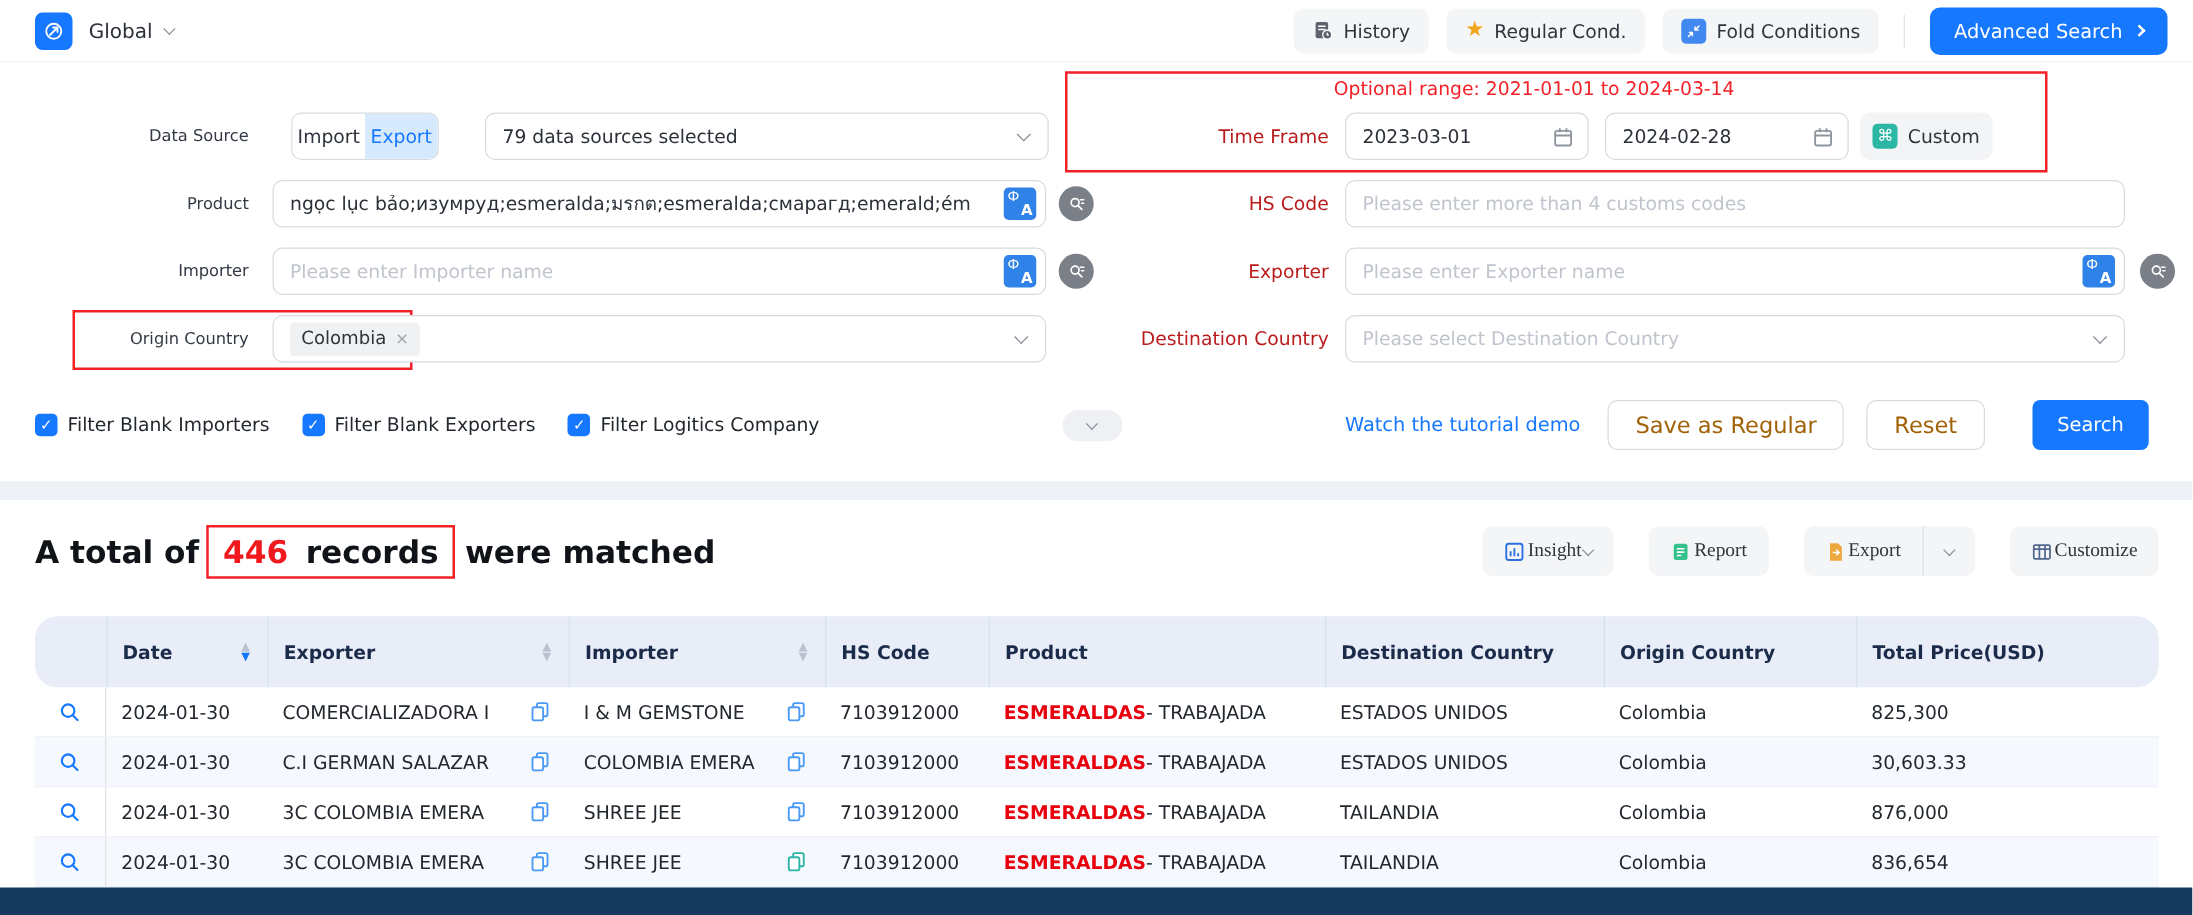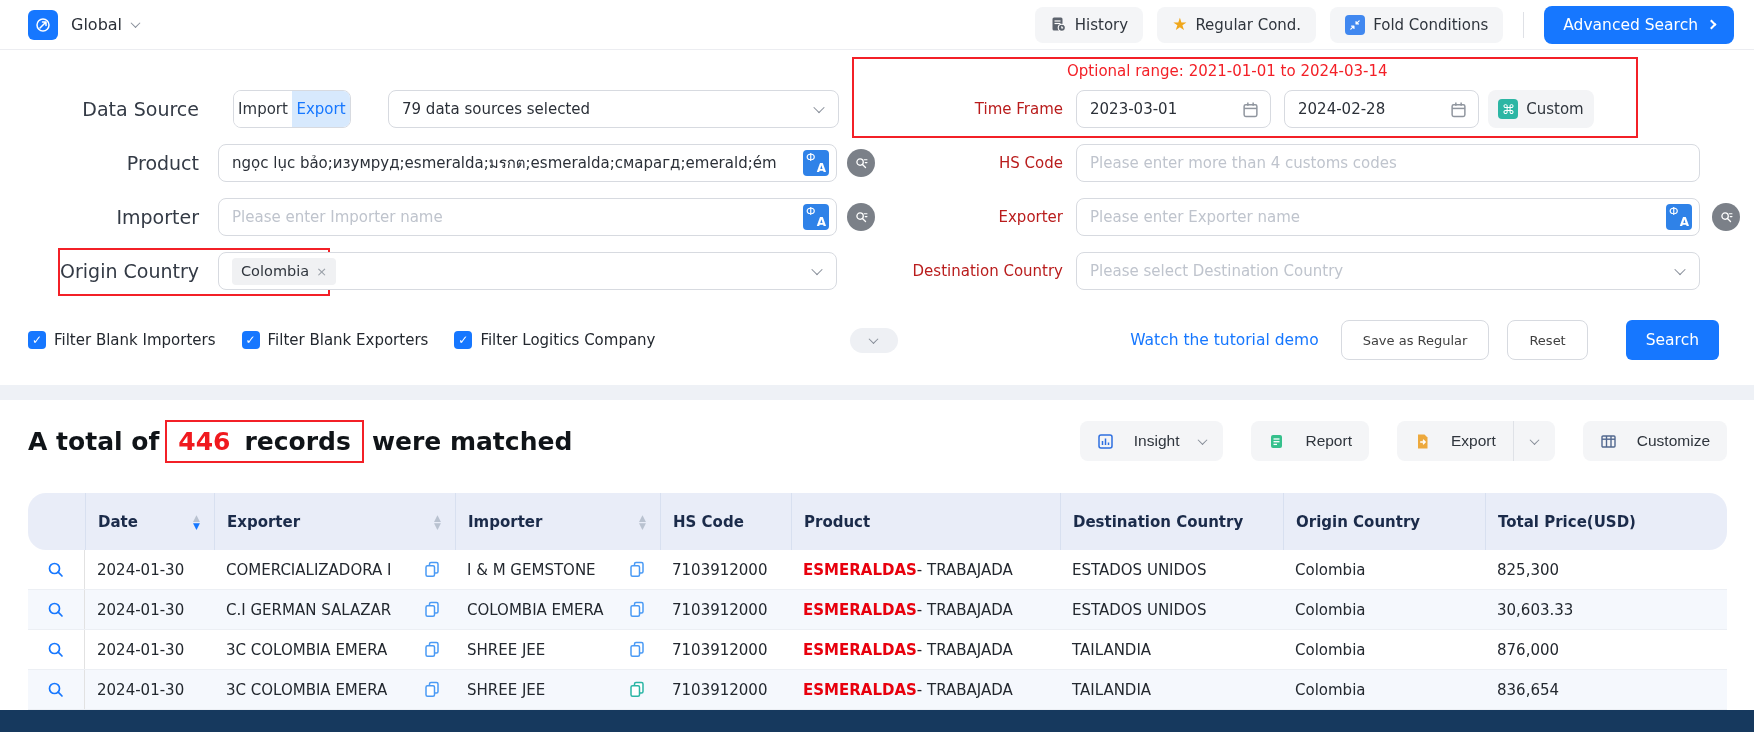--- a/index.html
+++ b/index.html
@@ -32,21 +32,21 @@
     justify-content:center; }
   .sqicon.blue { background:#4188f0; }
   .sqicon.teal { background:#2cb6a4; color:#fff; font-size:13px; }
 
   
   .filter-section { position:relative; padding-top:40px; background:#fff; }
   .filters { display:flex; }
   .fcol-left { width:880px; }
   .fcol-right { flex:1; }
   .frow { display:flex; align-items:center; height:38px; margin-bottom:16px; }
-  .flabel { width:218px; padding-right:19px; text-align:right; font-size:19px; color:#333a45; }
+  .flabel { width:218px; padding-right:19px; text-align:right; font-size:13px; color:#333a45; }
   .flabel-r { width:196px; padding-right:13px; text-align:right; font-size:15px; color:#b91c1c; }
   .seg { display:flex; height:38px; border:1px solid #d7dae0; border-radius:8px;
     overflow:hidden; margin-left:15px; }
   .seg-item { width:58px; display:flex; align-items:center; justify-content:center;
     font-size:15px; cursor:pointer; color:#2f353d; background:#fff; }
   .seg-item.active { background:#d7e9fd; color:#1677ff; }
   .fselect { position:relative; height:38px; border:1px solid #d7dae0; border-radius:8px;
     display:flex; align-items:center; padding:0 34px 0 13px; font-size:15px; color:#2b3038;
     background:#fff; cursor:pointer; }
   .fselect .chev { position:absolute; right:15px; top:14px; }
@@ -81,21 +81,21 @@
     padding:0 35px 0 28px; }
   .cb-group { display:flex; align-items:center; gap:8px; margin-right:26px; cursor:pointer; }
   .cb { width:18px; height:18px; border-radius:4px; background:#1677ff; color:#fff; font-size:12px;
     display:flex; align-items:center; justify-content:center; }
   .cb-label { font-size:15px; color:#23282f; }
   .collapse-pill { width:48px; height:25px; border-radius:13px; background:#eef0f4; border:none;
     display:flex; align-items:center; justify-content:center; margin-left:168px; cursor:pointer; }
   .actions-right { margin-left:auto; display:flex; align-items:center; }
   .link { color:#1677ff; font-size:15.5px; cursor:pointer; }
   .ghost-btn { height:40px; padding:0 21px; background:#fff; border:1px solid #d7dae0;
-    border-radius:8px; font-size:13px; color:#404040; font-family:inherit; cursor:pointer; }
+    border-radius:8px; font-size:18px; color:#a16207; font-family:inherit; cursor:pointer; }
   .save-btn { margin-left:22px; }
   .reset-btn { margin-left:18px; }
   .search-btn { margin-left:38px; height:40px; padding:0 20px; background:#1677ff; color:#fff;
     border:none; border-radius:6px; font-size:15.5px; font-family:inherit; cursor:pointer; }
 
   
   .anno { position:absolute; border:2px solid #f32027; pointer-events:none; }
   .anno-timeframe { left:852px; top:7px; width:786px; height:81px; }
   .anno-origin { left:58px; top:198px; width:272px; height:48px; }
   .optional-range { position:absolute; left:1067px; top:12px; color:#f32027; font-size:15px; }
@@ -104,23 +104,23 @@
   .band { height:15px; background:#eef1f6; margin-top:26px; }
 
   
   .results { padding:18px 27px 0 28px; }
   .results-head { display:flex; align-items:center; height:46px; }
   .rtitle { font-size:25px; font-weight:700; color:#101418; display:flex; align-items:center; }
   .count-box { display:inline-flex; align-items:center; border:2px solid #f32027;
     padding:5px 11px; margin:0 8px 0 6px; }
   .count { color:#f0191e; margin-right:14px; }
   .rbtns { margin-left:auto; display:flex; align-items:center; gap:28px; }
-  .r-btn { display:flex; align-items:center; gap:20px; height:40px; padding:0 17px;
+  .r-btn { display:flex; align-items:center; gap:2px; height:40px; padding:0 17px;
     background:#f4f5f7; border:none; border-radius:8px; font-size:15.5px; color:#2f353d;
-    font-family:Liberation Sans, sans-serif; cursor:pointer;justify-content:center; }
+    font-family:Liberation Serif, serif; cursor:pointer;justify-content:center; }
   .split { display:flex; align-items:stretch; background:#f4f5f7; border-radius:8px; }
   .split .r-btn { background:transparent; }
   .split .caret-part { width:42px; display:flex; align-items:center; justify-content:center;
     border-left:1px solid #dfe2e7; cursor:pointer; }
 
   
   .dtable { margin-top:29px; border-bottom:1px solid #eceff4; }
   .t-head { display:flex; height:57px; background:#e9edf8;border-radius:18px; }
   .t-row { display:flex; height:40px; border-bottom:1px solid #eceff4; background:#fff; }
   .t-row.alt { background:#f5f8fd; }

